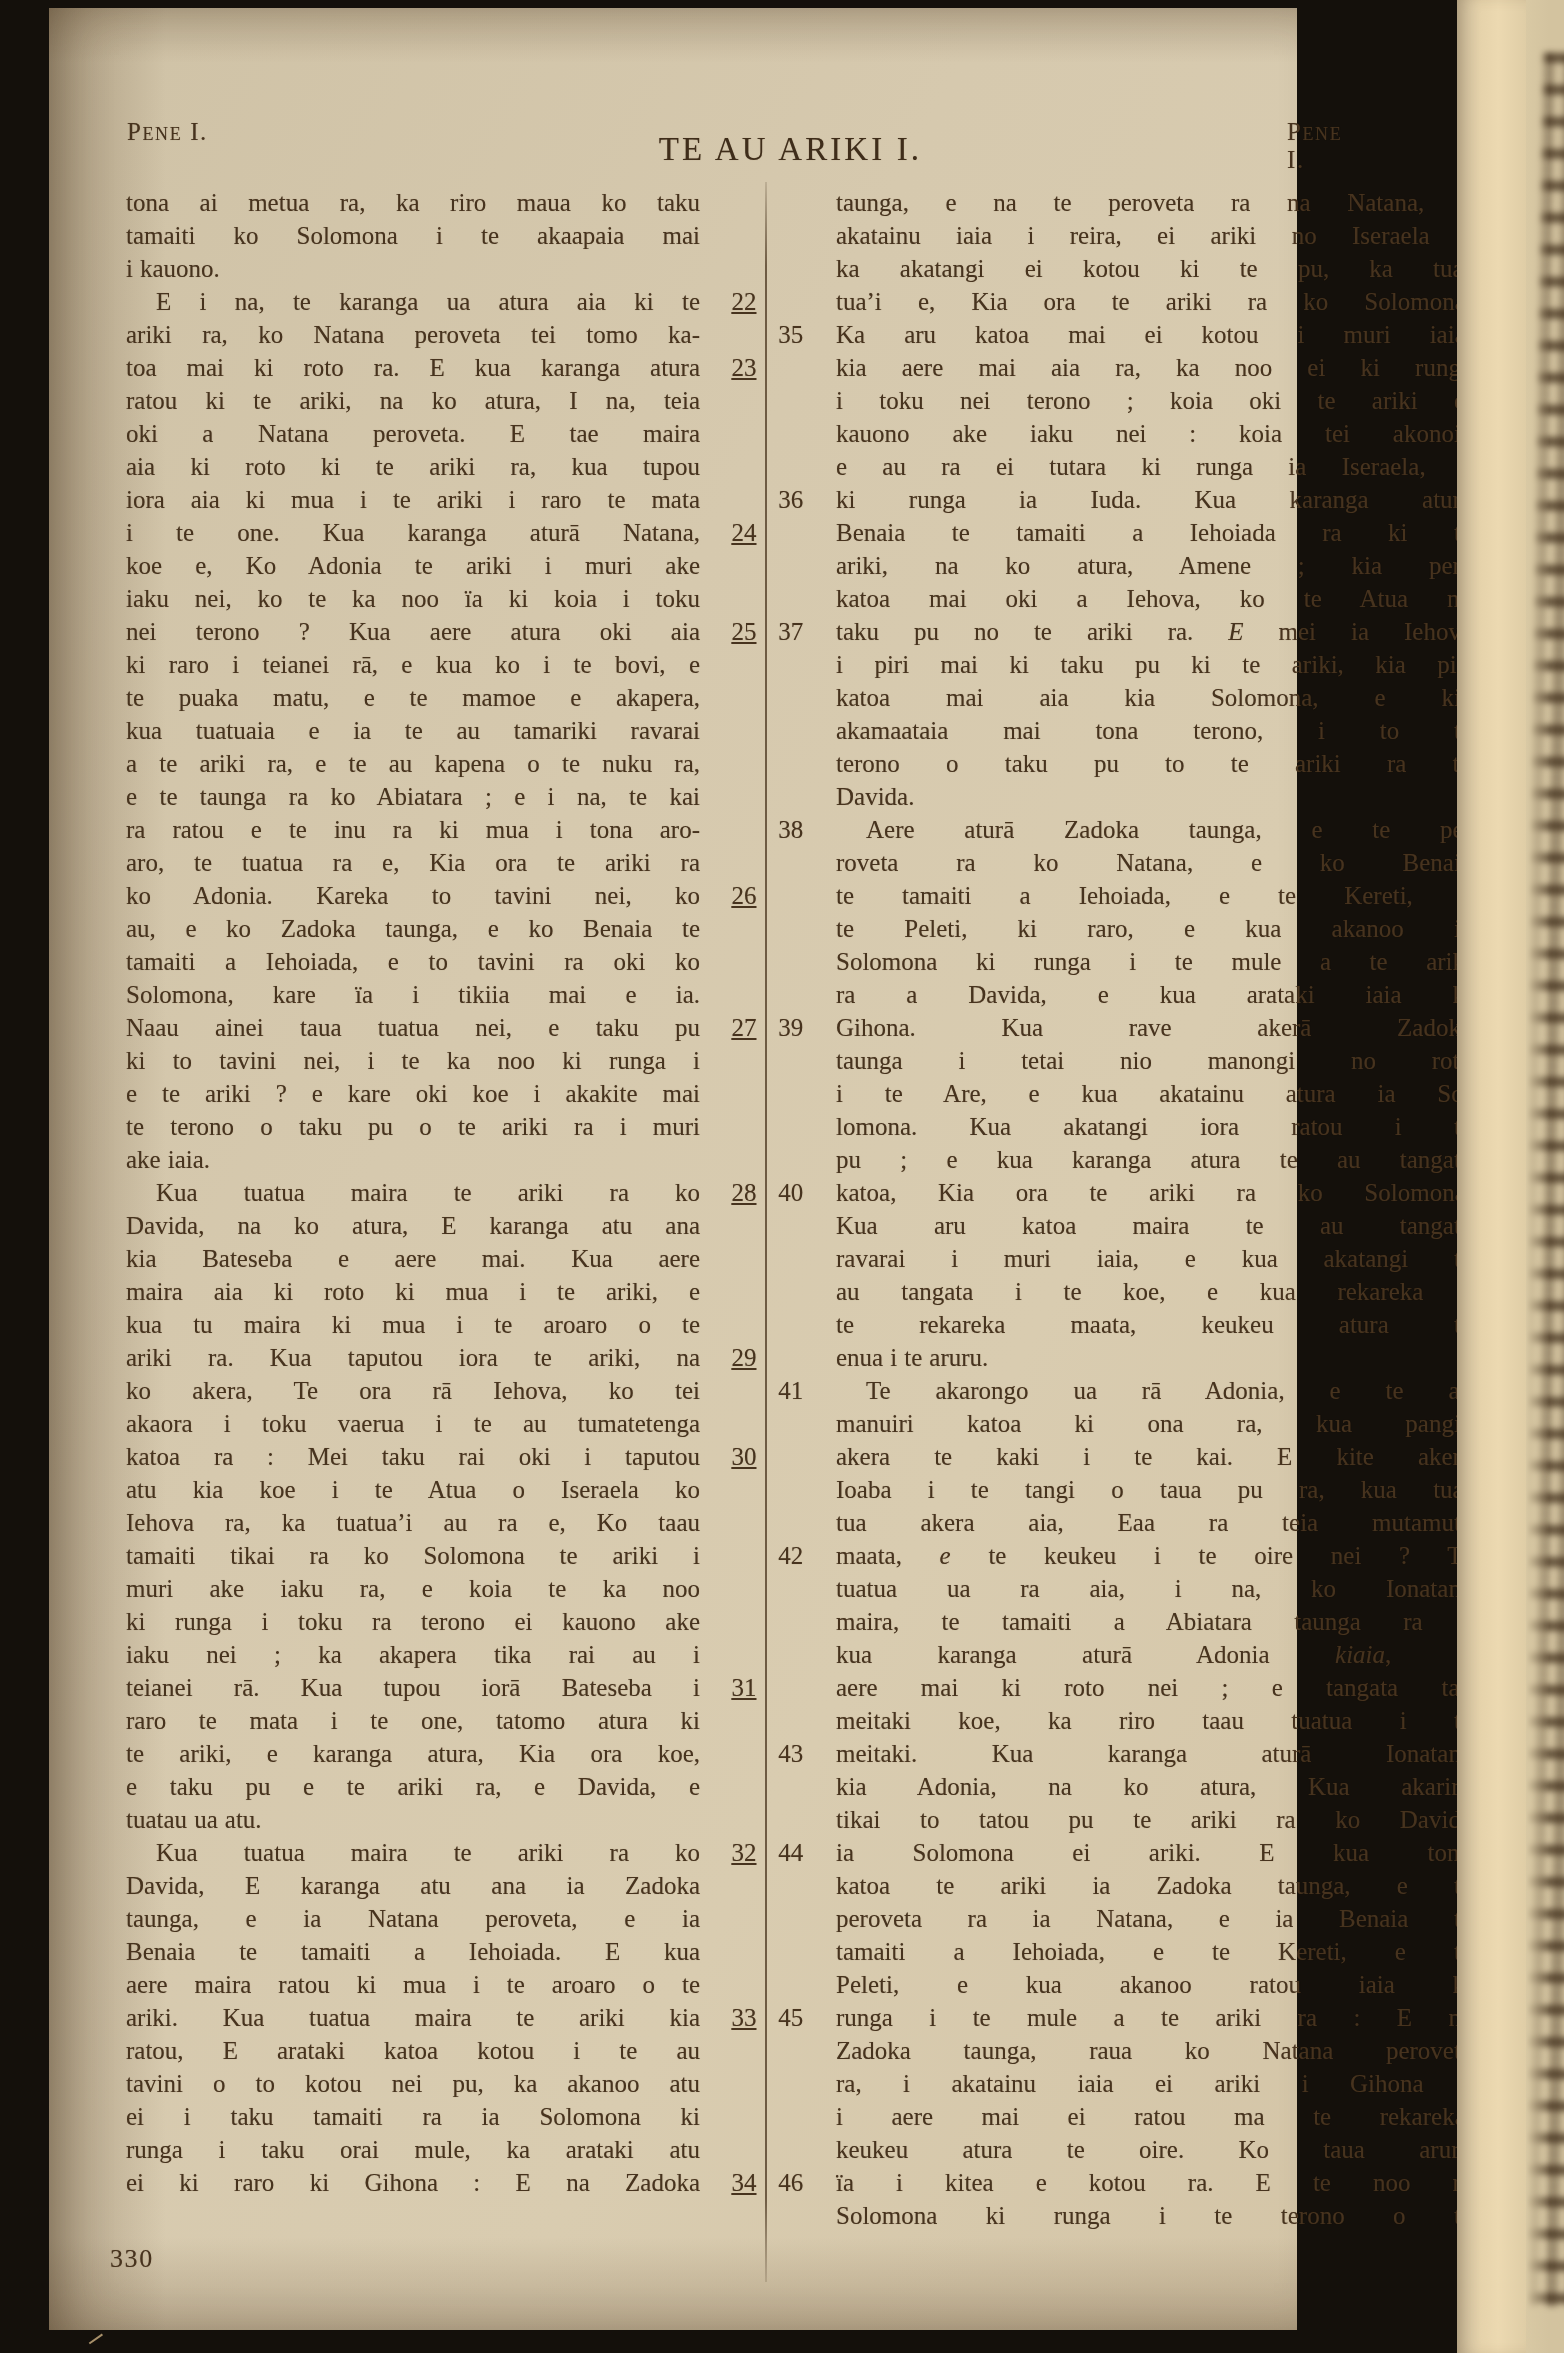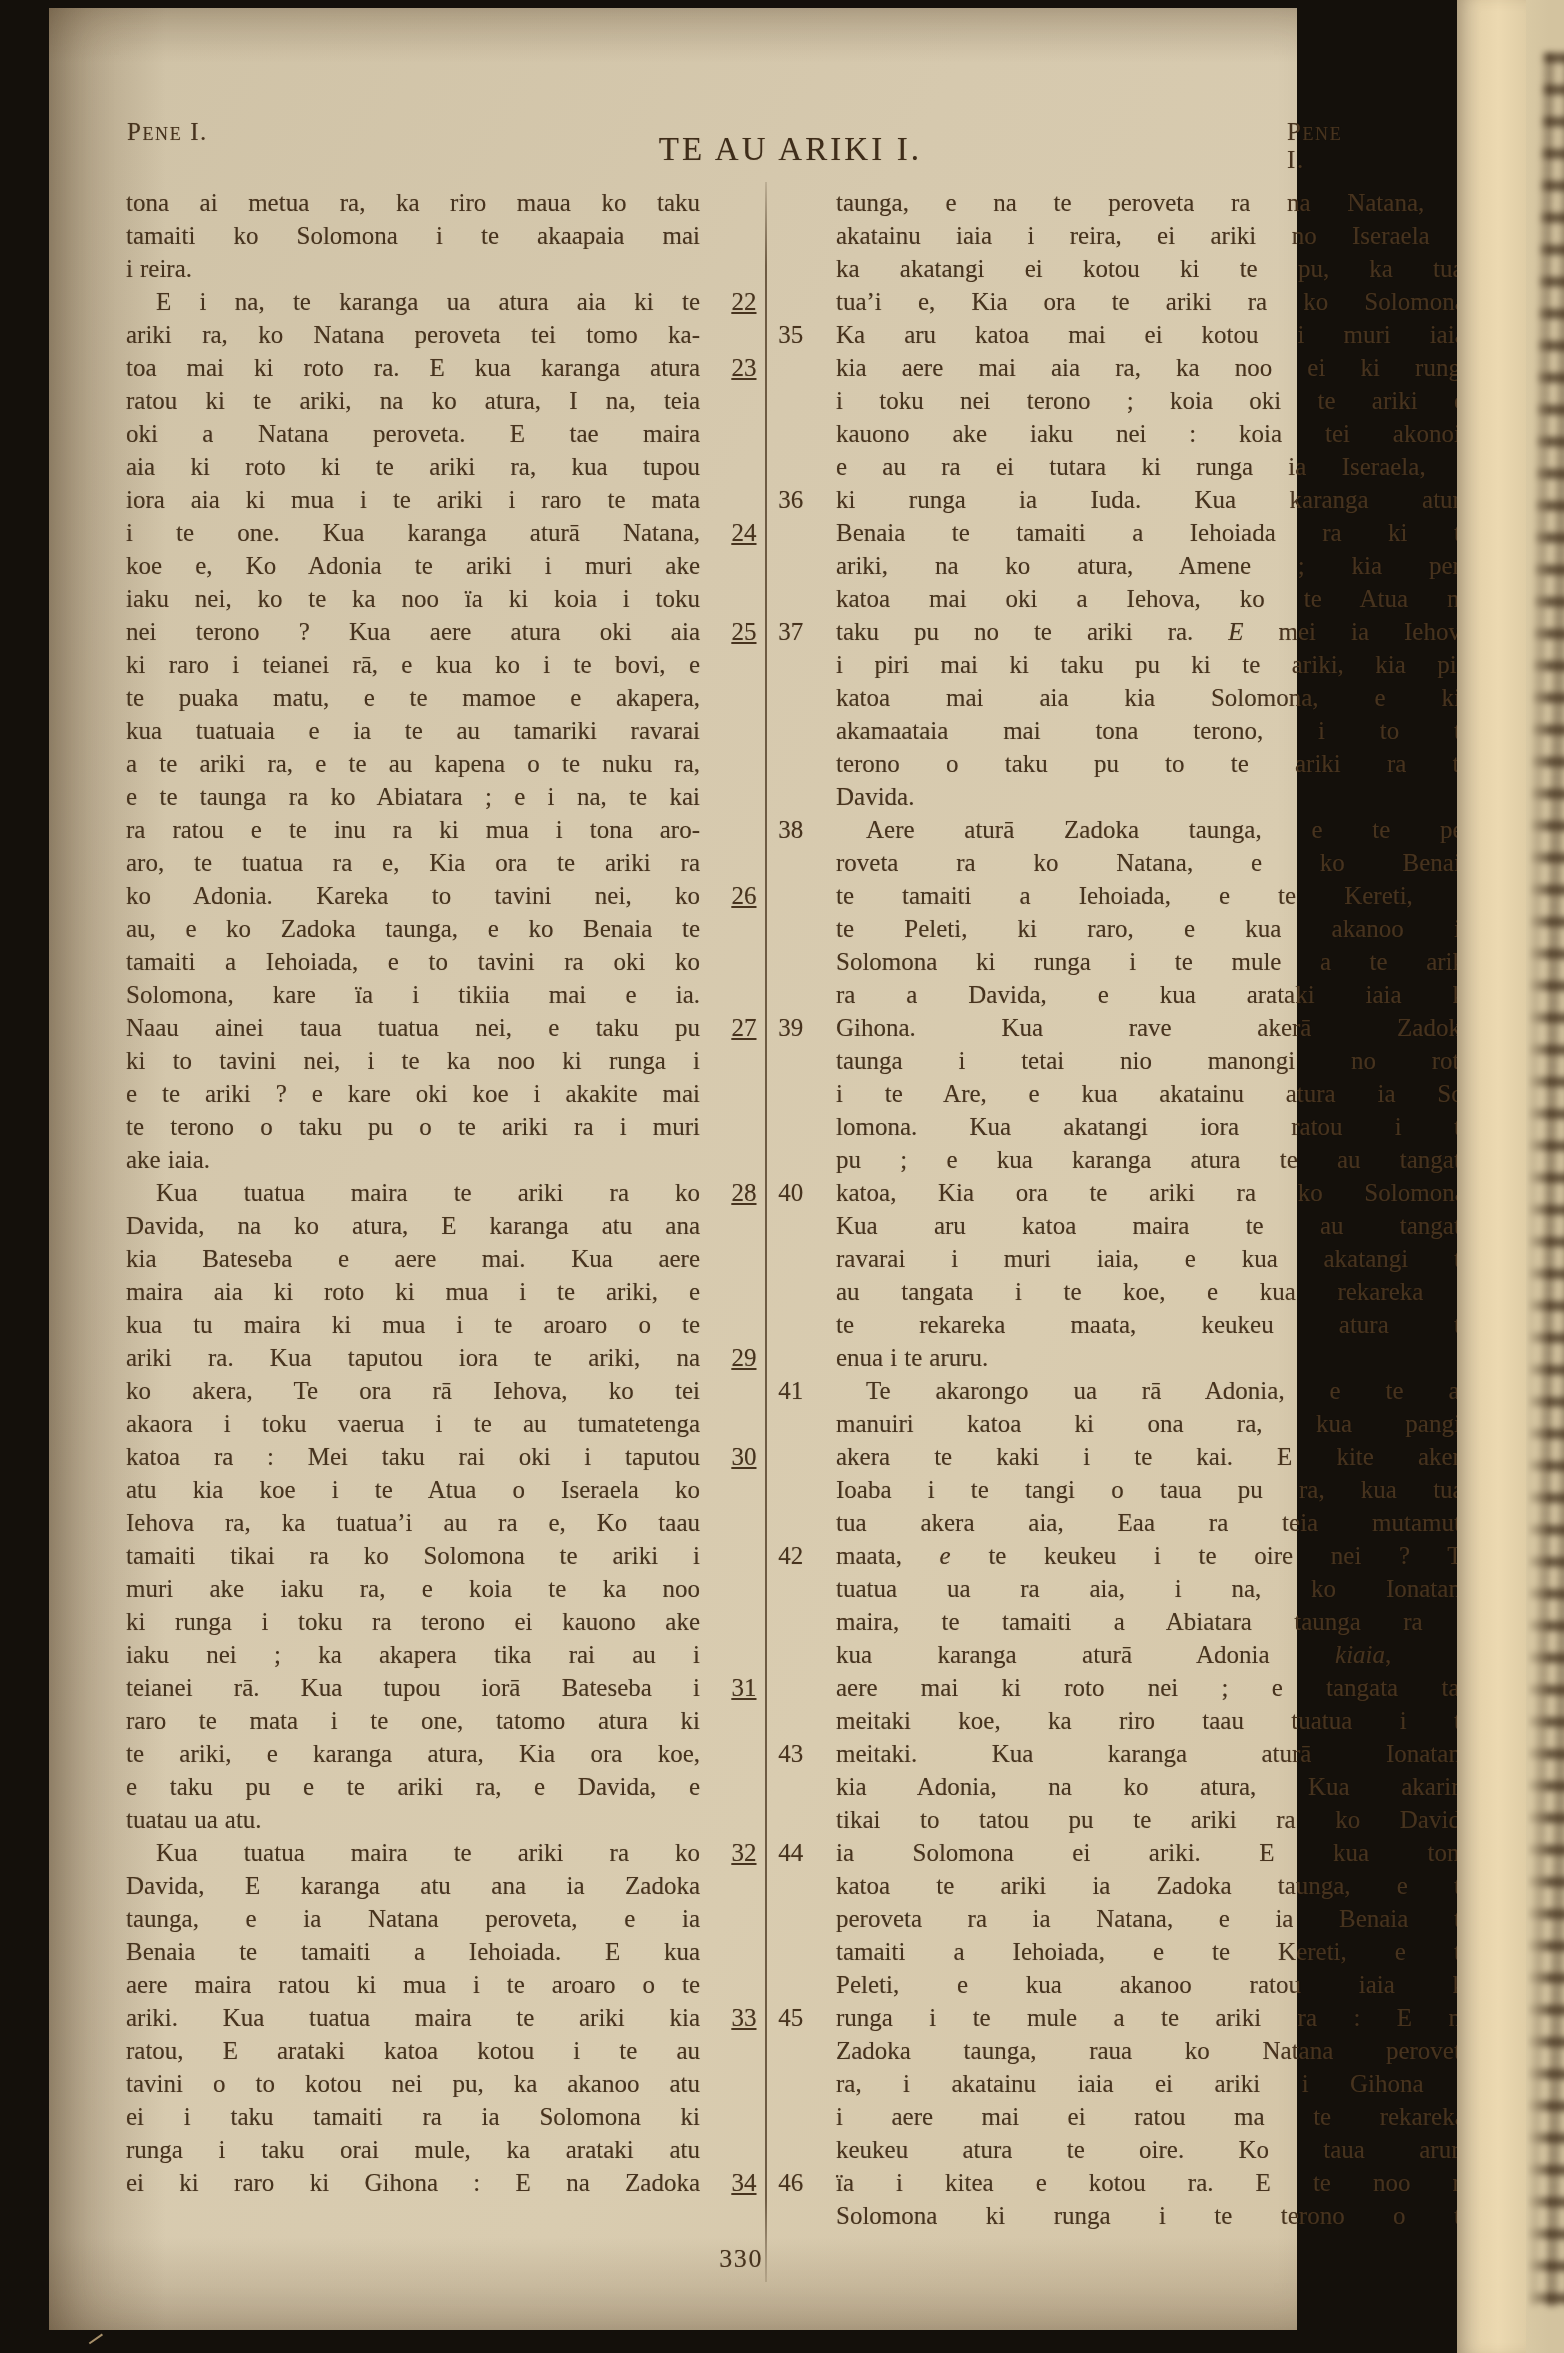--- a/index.html
+++ b/index.html
@@ -89,23 +89,23 @@
     left: 716px;
     top: 174px;
     width: 1.6px;
     height: 2100px;
     background: linear-gradient(to bottom, rgba(94,76,54,.2), #6e5b43 4%, #6e5b43 96%, rgba(94,76,54,.2));
   }
 
   .page-num {
     position: absolute;
     top: 2236px;
-    left: 82px;
+    left: 61px;
     width: 632px;
-    text-align: right;
+    text-align: left;
     font-size: 26px;
     letter-spacing: 1.6px;
   }
 
   
   .curl {
     position: absolute;
     left: 1457px;
     top: 0;
     width: 69px;
@@ -163,21 +163,21 @@
   <div class="divider"></div>
 
   <div class="col col-left">
       <div class="line">
         <span class="t">tona ai metua ra, ka riro maua ko taku</span>
       </div>
       <div class="line">
         <span class="t">tamaiti ko Solomona i te akaapaia mai</span>
       </div>
       <div class="line e">
-        <span class="t">i reira.</span>
+        <span class="t">i kauono.</span>
       </div>
       <div class="line i">
         <span class="t">E i na, te karanga ua atura aia ki te</span>
         <span class="verse">22</span>
       </div>
       <div class="line">
         <span class="t">ariki ra, ko Natana peroveta tei tomo ka-</span>
       </div>
       <div class="line">
         <span class="t">toa mai ki roto ra.  E kua karanga atura</span>

